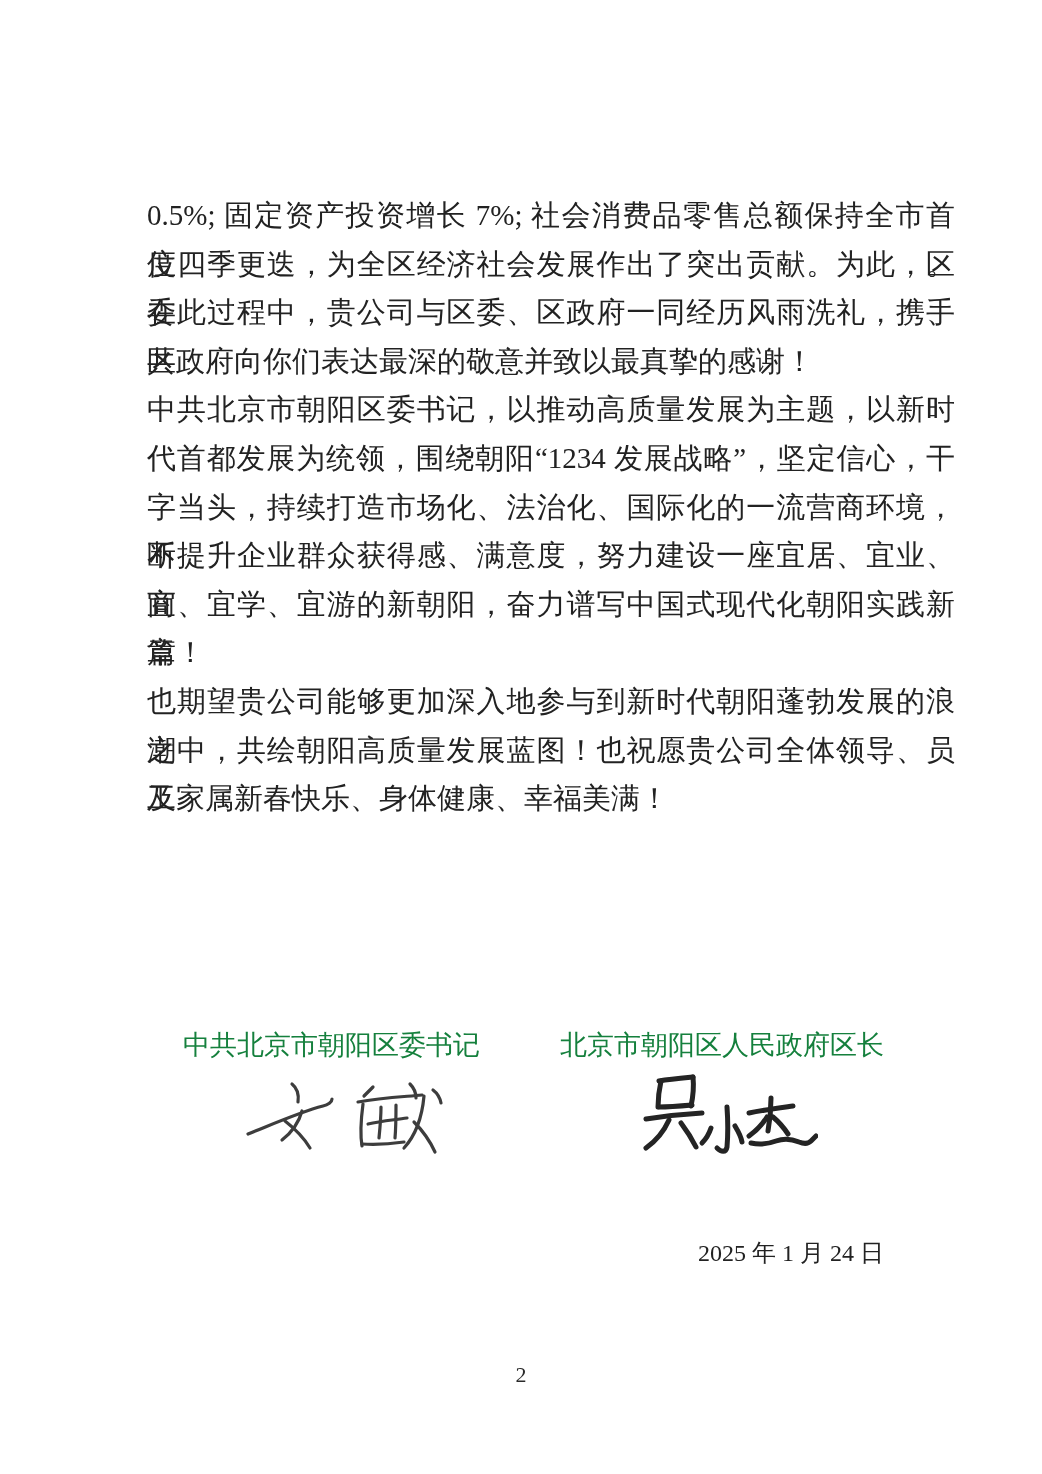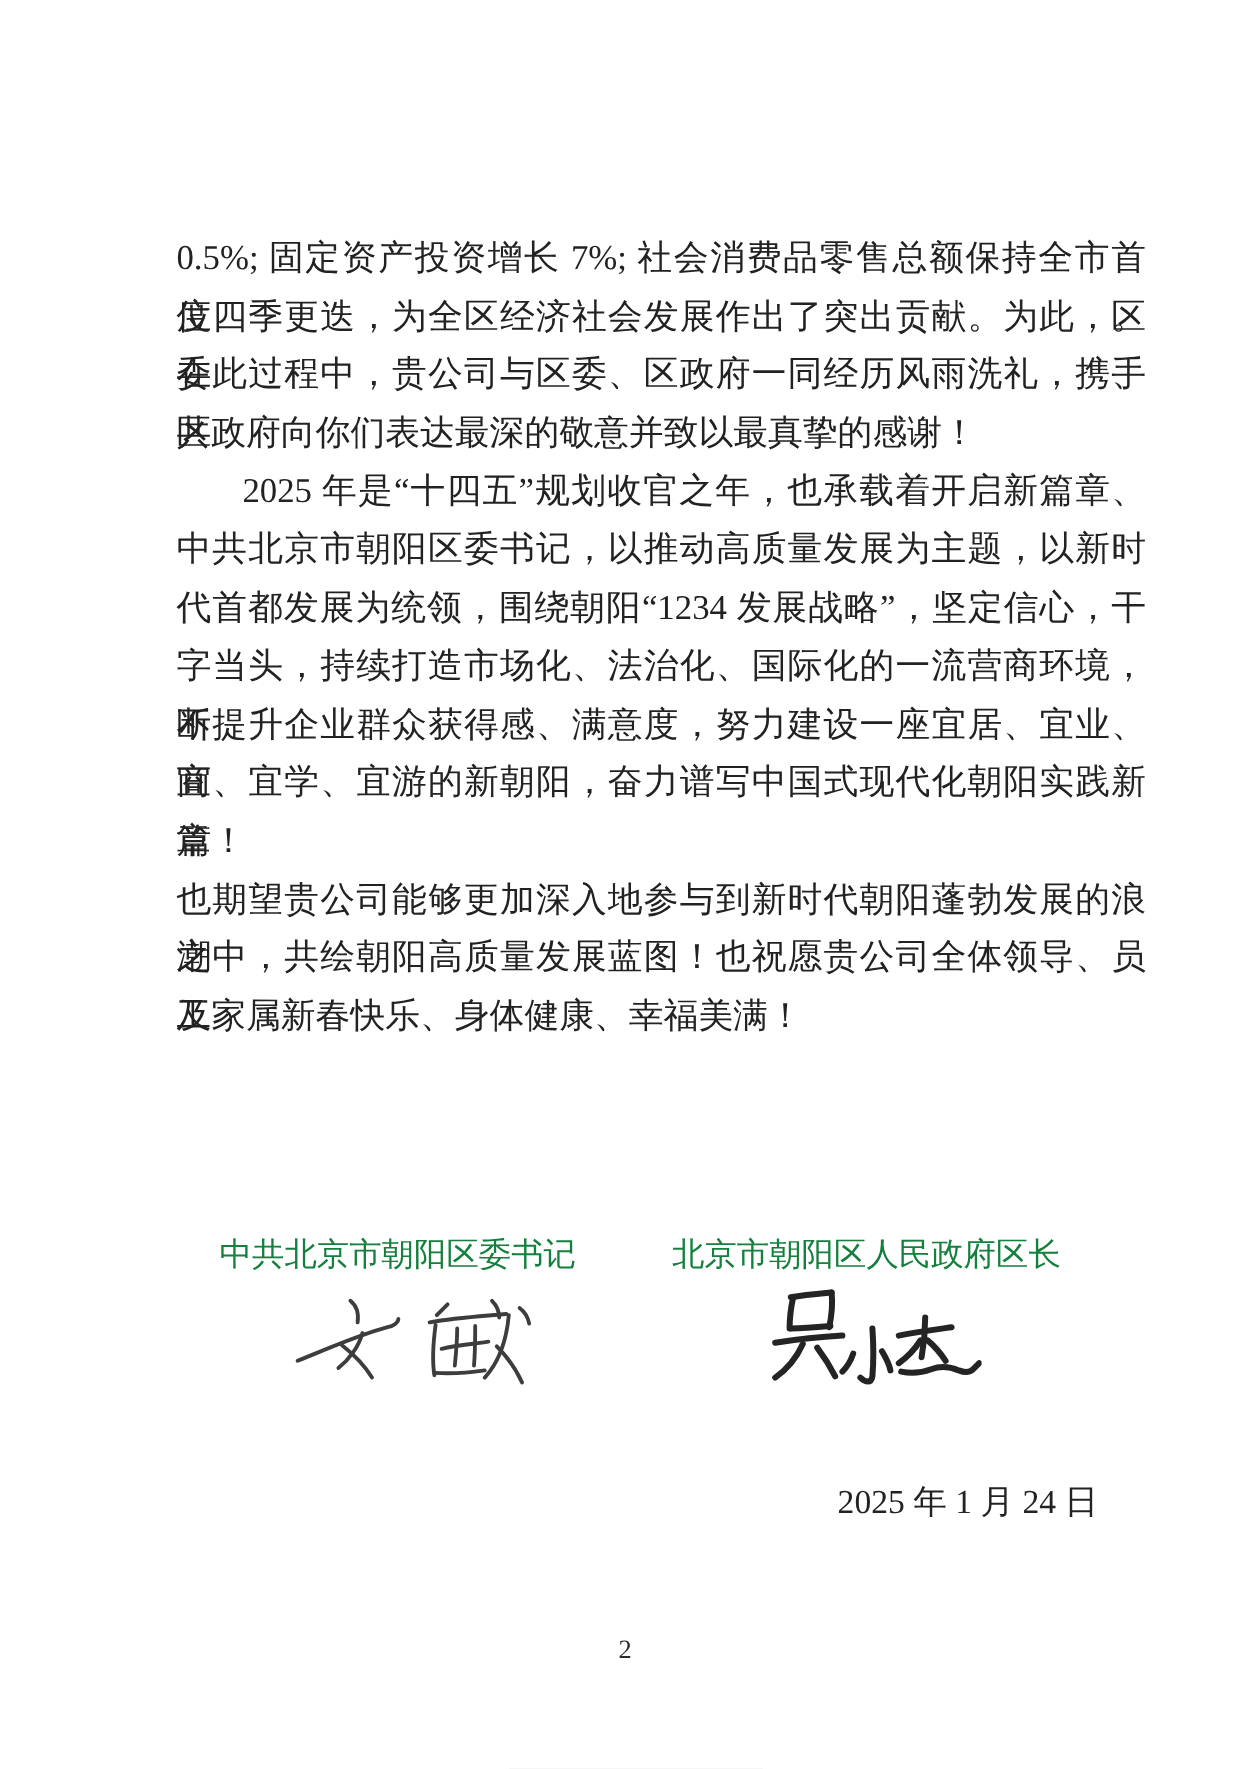--- a/index.html
+++ b/index.html
@@ -47,21 +47,21 @@
     fill: none;
     stroke-linecap: round;
     stroke-linejoin: round;
   }
   .sig-svg.left path  { stroke: #3d3d3d; stroke-width: 3.2; }
   .sig-svg.right path { stroke: #242424; stroke-width: 5; }
   .date-line {
     position: absolute;
     left: 698px;
     top: 1237px;
-    font-size: 28px;
+    font-size: 24px;
     line-height: 32px;
     white-space: nowrap;
     color: #222222;
   }
   .page-number {
     position: absolute;
     left: 0;
     top: 1362px;
     width: 100%;
     text-align: center;
@@ -72,21 +72,20 @@
 </head>
 <body>
 
 <div class="page">
 
   <div class="content">
       <div class="line">0.5%; 固定资产投资增长 7%; 社会消费品零售总额保持全市首位。</div>
       <div class="line">度四季更迭，为全区经济社会发展作出了突出贡献。为此，区委、</div>
       <div class="line">在此过程中，贵公司与区委、区政府一同经历风雨洗礼，携手共</div>
       <div class="line end">区政府向你们表达最深的敬意并致以最真挚的感谢！</div>
-      <div class="line indent">2025 年是“十四五”规划收官之年，也承载着开启新篇章、</div>
       <div class="line">中共北京市朝阳区委书记，以推动高质量发展为主题，以新时</div>
       <div class="line">代首都发展为统领，围绕朝阳“1234 发展战略”，坚定信心，干</div>
       <div class="line">字当头，持续打造市场化、法治化、国际化的一流营商环境，不</div>
       <div class="line">断提升企业群众获得感、满意度，努力建设一座宜居、宜业、宜</div>
       <div class="line">商、宜学、宜游的新朝阳，奋力谱写中国式现代化朝阳实践新篇</div>
       <div class="line end">章！</div>
       <div class="line">也期望贵公司能够更加深入地参与到新时代朝阳蓬勃发展的浪潮</div>
       <div class="line">之中，共绘朝阳高质量发展蓝图！也祝愿贵公司全体领导、员工</div>
       <div class="line end">及家属新春快乐、身体健康、幸福美满！</div>
     </div>

